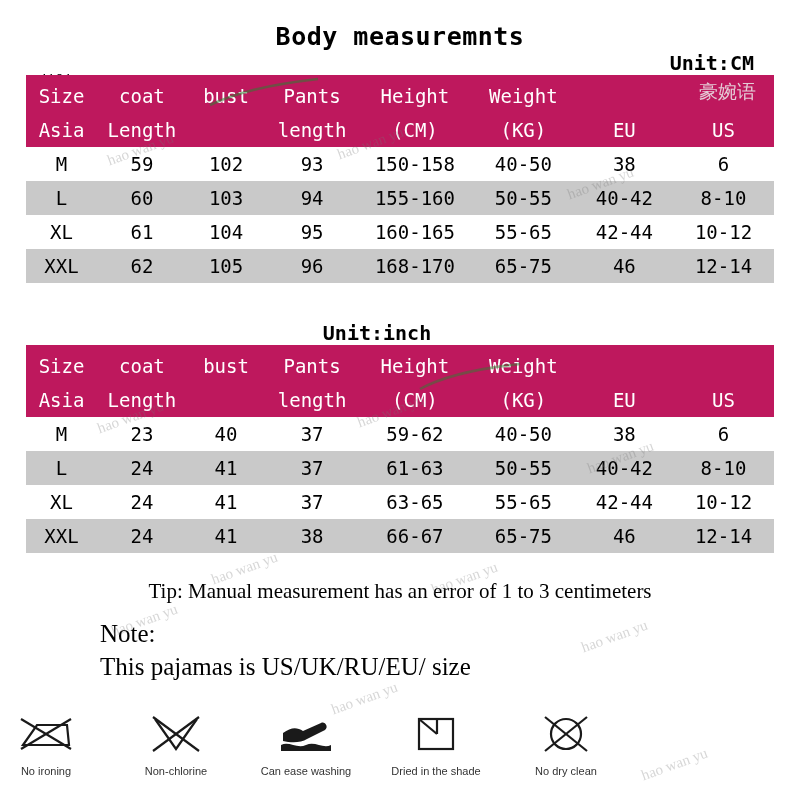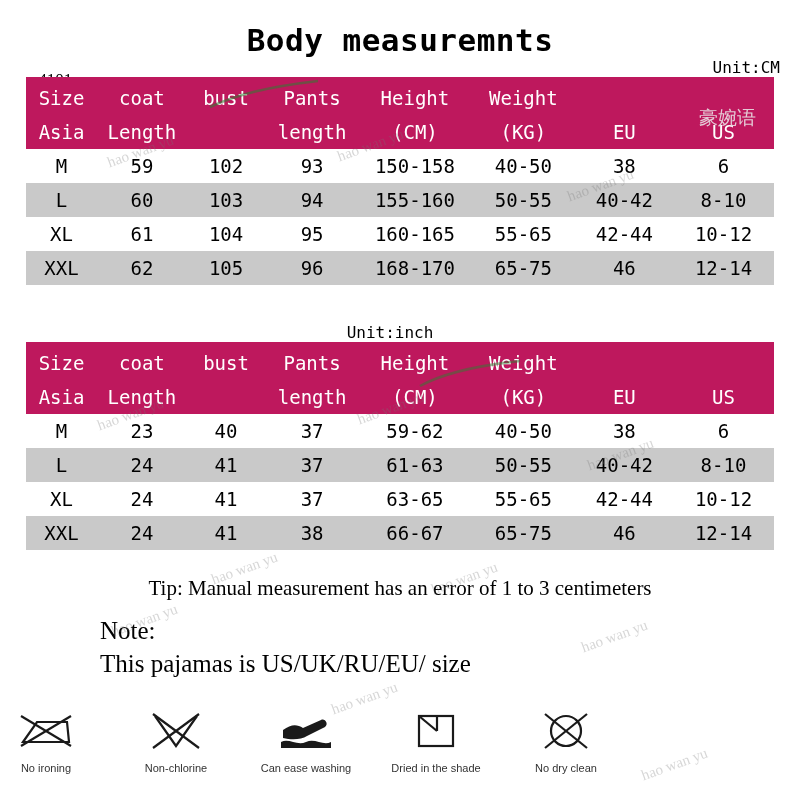--- a/index.html
+++ b/index.html
@@ -18,38 +18,38 @@
   .page {
     position: relative;
     width: 800px;
     height: 800px;
     box-sizing: border-box;
   }
   .title {
     text-align: center;
     font-family: "DejaVu Sans Mono", monospace;
     font-weight: bold;
-    font-size: 31px;
+    font-size: 25px;
     letter-spacing: 0.5px;
     padding-top: 22px;
     margin: 0;
   }
   .code-label {
     position: absolute;
     left: 26px;
     top: 70px;
     font-family: "Liberation Serif", serif;
     font-size: 17px;
   }
   .unit-label {
     text-align: right;
     font-family: "DejaVu Sans Mono", monospace;
-    font-weight: normal;
-    font-size: 16px;
-    padding-right: 20px;
+    font-weight: bold;
+    font-size: 20px;
+    padding-right: 46px;
   }
   .table-wrap {
     margin: 0 26px;
     position: relative;
   }
   table.size-table {
     border-collapse: collapse;
     width: 100%;
     table-layout: fixed;
     font-family: "DejaVu Sans Mono", monospace;
@@ -154,21 +154,21 @@
 <body>
 
 <div class="page">
 
   <h1 class="title">Body measuremnts</h1>
 
   <div class="code-label">w4101</div>
 
   <div class="unit-label">Unit:CM</div>
   <div class="table-wrap">
-    <span class="wm-cjk" style="right:18px; top:28px;text-align:right;">豪婉语</span>
+    <span class="wm-cjk" style="right:18px; top:4px;text-align:right;">豪婉语</span>
     <span class="wm" style="left:80px; top:66px;">hao wan yu</span>
     <span class="wm" style="left:310px; top:60px;">hao wan yu</span>
     <span class="wm" style="left:540px; top:100px;">hao wan yu</span>
     <svg class="swoosh" width="120" height="40" viewBox="0 0 120 40" style="left:180px; top:0px;">
       <path d="M4 30 C 30 18, 60 10, 112 4" stroke="#2e7d32" stroke-width="2.5" fill="none" opacity="0.55"></path>
     </svg>
     <table class="size-table">
       <colgroup>
         <col class="c0">
           <col class="c1">

